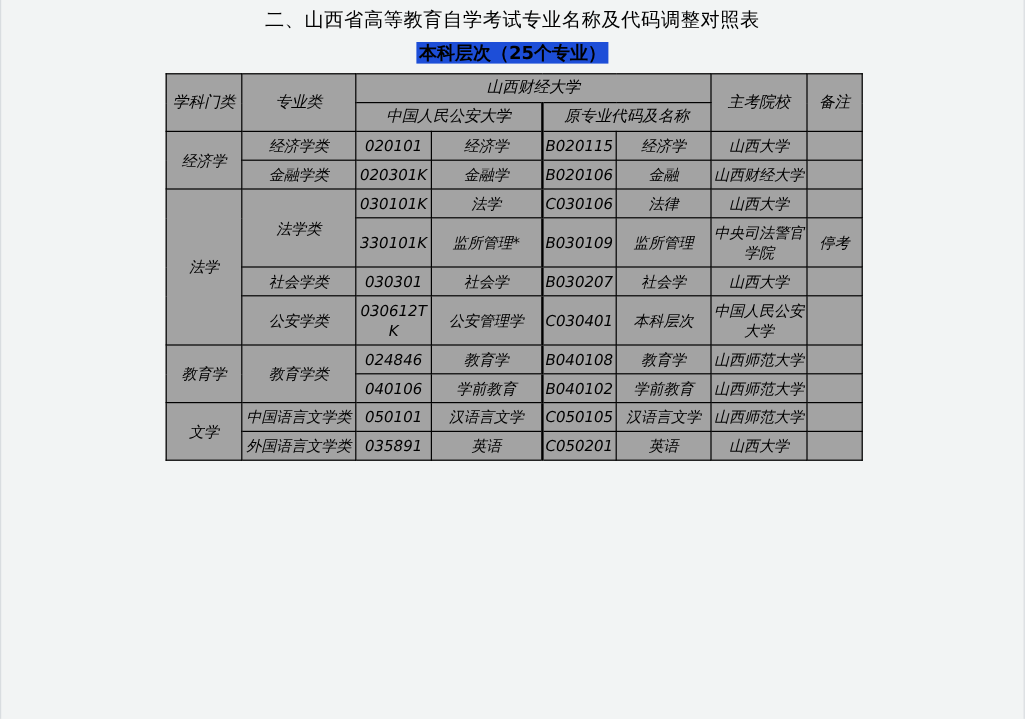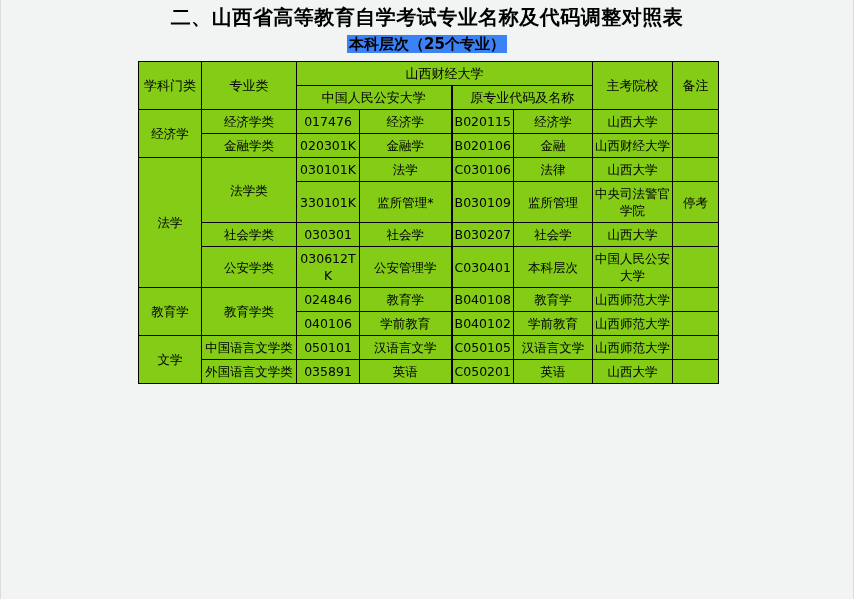--- a/index.html
+++ b/index.html
@@ -20,52 +20,53 @@
   }
 
   .page {
     width: 100%;
     height: 100%;
     position: relative;
   }
 
   .doc-title {
     text-align: center;
-    font-size: 20px;
-    font-weight: bold;
+    font-size: 16px;
+    font-weight: normal;
     letter-spacing: 0.5px;
     padding-top: 6px;
     line-height: 22px;
     color: #000;
   }
 
   .doc-subtitle {
     text-align: center;
     font-size: 15px;
     font-weight: bold;
     line-height: 20px;
     margin-top: 6px;
     margin-bottom: 7px;
   }
   .doc-subtitle span {
-    background: #3b82f6;
+    background: #1d4ed8;
     padding: 0 2px;
   }
 
   .table-wrap {
     width: 580px;
     margin: 0 auto;
     margin-left: 137px;
   }
 
   table.main {
     border-collapse: collapse;
     table-layout: fixed;
     width: 580px;
-    background: #84cc16;
+    background: #a3a3a3;
+    font-style: italic;
   }
 
   table.main td, table.main th {
     border: 1px solid #000;
     font-weight: normal;
     font-size: 12.5px;
     line-height: 17px;
     text-align: center;
     vertical-align: middle;
     padding: 3px 2px;
@@ -124,21 +125,21 @@
         </tr>
         <tr class="row-h2">
           <th colspan="2">中国人民公安大学</th>
           <th colspan="2" class="thick-left">原专业代码及名称</th>
         </tr>
       </thead>
       <tbody id="table-body">
           <tr>
             <td rowspan="2">经济学</td>
             <td>经济学类</td>
-            <td>017476</td>
+            <td>020101</td>
             <td>经济学</td>
             <td class="thick-left">B020115</td>
             <td>经济学</td>
             <td>山西大学</td>
             <td></td>
           </tr>
           <tr>
             <td>金融学类</td>
             <td>020301K</td>
             <td>金融学</td>

